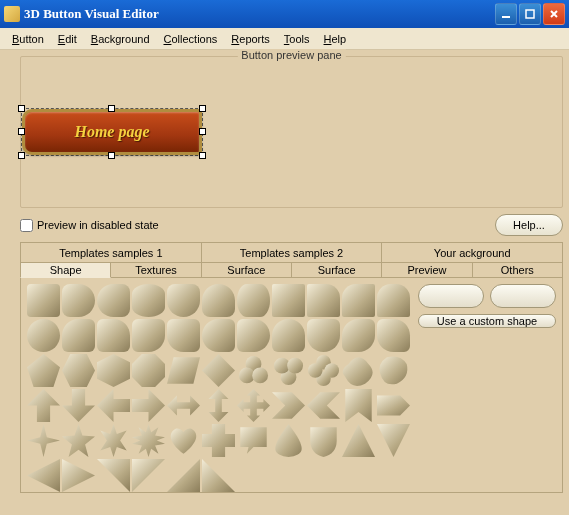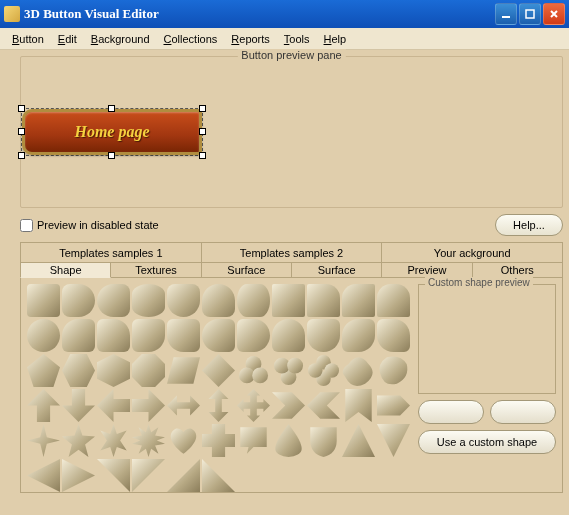--- a/index.html
+++ b/index.html
@@ -54,21 +54,21 @@
   .capb { border-radius: 8px 8px 50% 50%; }
   .sq { border-radius: 2px; }
   .circle { border-radius: 50%; }
   .svg-shape { width: 100%; height: 100%; }
   
   .right-col { flex: 1; display: flex; flex-direction: column; gap: 6px; }
   .custom-group { border: 1px solid #b5a47e; height: 110px; position: relative; }
   .custom-legend { position: absolute; top: -8px; left: 6px; background: #e0ceac; padding: 0 3px; font-size: 10px; color: #555; }
   .pill-row { display: flex; gap: 6px; }
   .pill { flex: 1; height: 24px; background: linear-gradient(to bottom, #fcfbf3 0%, #e4decb 100%); border: 1px solid #a39878; border-radius: 12px; }
-  .use-custom { height: 24px; background: linear-gradient(to bottom, #fcfbf3 0%, #e4decb 100%); border: 1px solid #a39878; border-radius: 12px; font-size: 11px; cursor: pointer; }
+  .use-custom { height: 14px; background: linear-gradient(to bottom, #fcfbf3 0%, #e4decb 100%); border: 1px solid #a39878; border-radius: 12px; font-size: 11px; cursor: pointer; }
 </style>
 </head>
 <body>
 
 <div class="titlebar">
   <div class="titlebar-icon"></div>
   <div class="titlebar-title">3D Button Visual Editor</div>
   <div class="winbtn min">
       <svg viewBox="0 0 12 12">
         <rect x="2" y="8" width="8" height="2" fill="white"></rect>
@@ -293,23 +293,20 @@
             <polygon points="0,0 10,0 0,10" fill="url(#g1)"></polygon>
           </svg></div>
       <div class="shape" style="background: none;"><svg class="svg-shape" viewBox="0 0 10 10">
             <polygon points="10,0 10,10 0,10" fill="url(#g1)"></polygon>
           </svg></div>
       <div class="shape" style="background: none;"><svg class="svg-shape" viewBox="0 0 10 10">
             <polygon points="0,0 10,10 0,10" fill="url(#g1)"></polygon>
           </svg></div>
     </div>
     <div class="right-col">
-      <div class="custom-group">
-        <div class="custom-legend">Custom shape preview</div>
-      </div>
       <div class="pill-row">
         <button class="pill"></button>
         <button class="pill"></button>
       </div>
       <button class="use-custom">Use a custom shape</button>
     </div>
   </div>
 
 </div>
 

